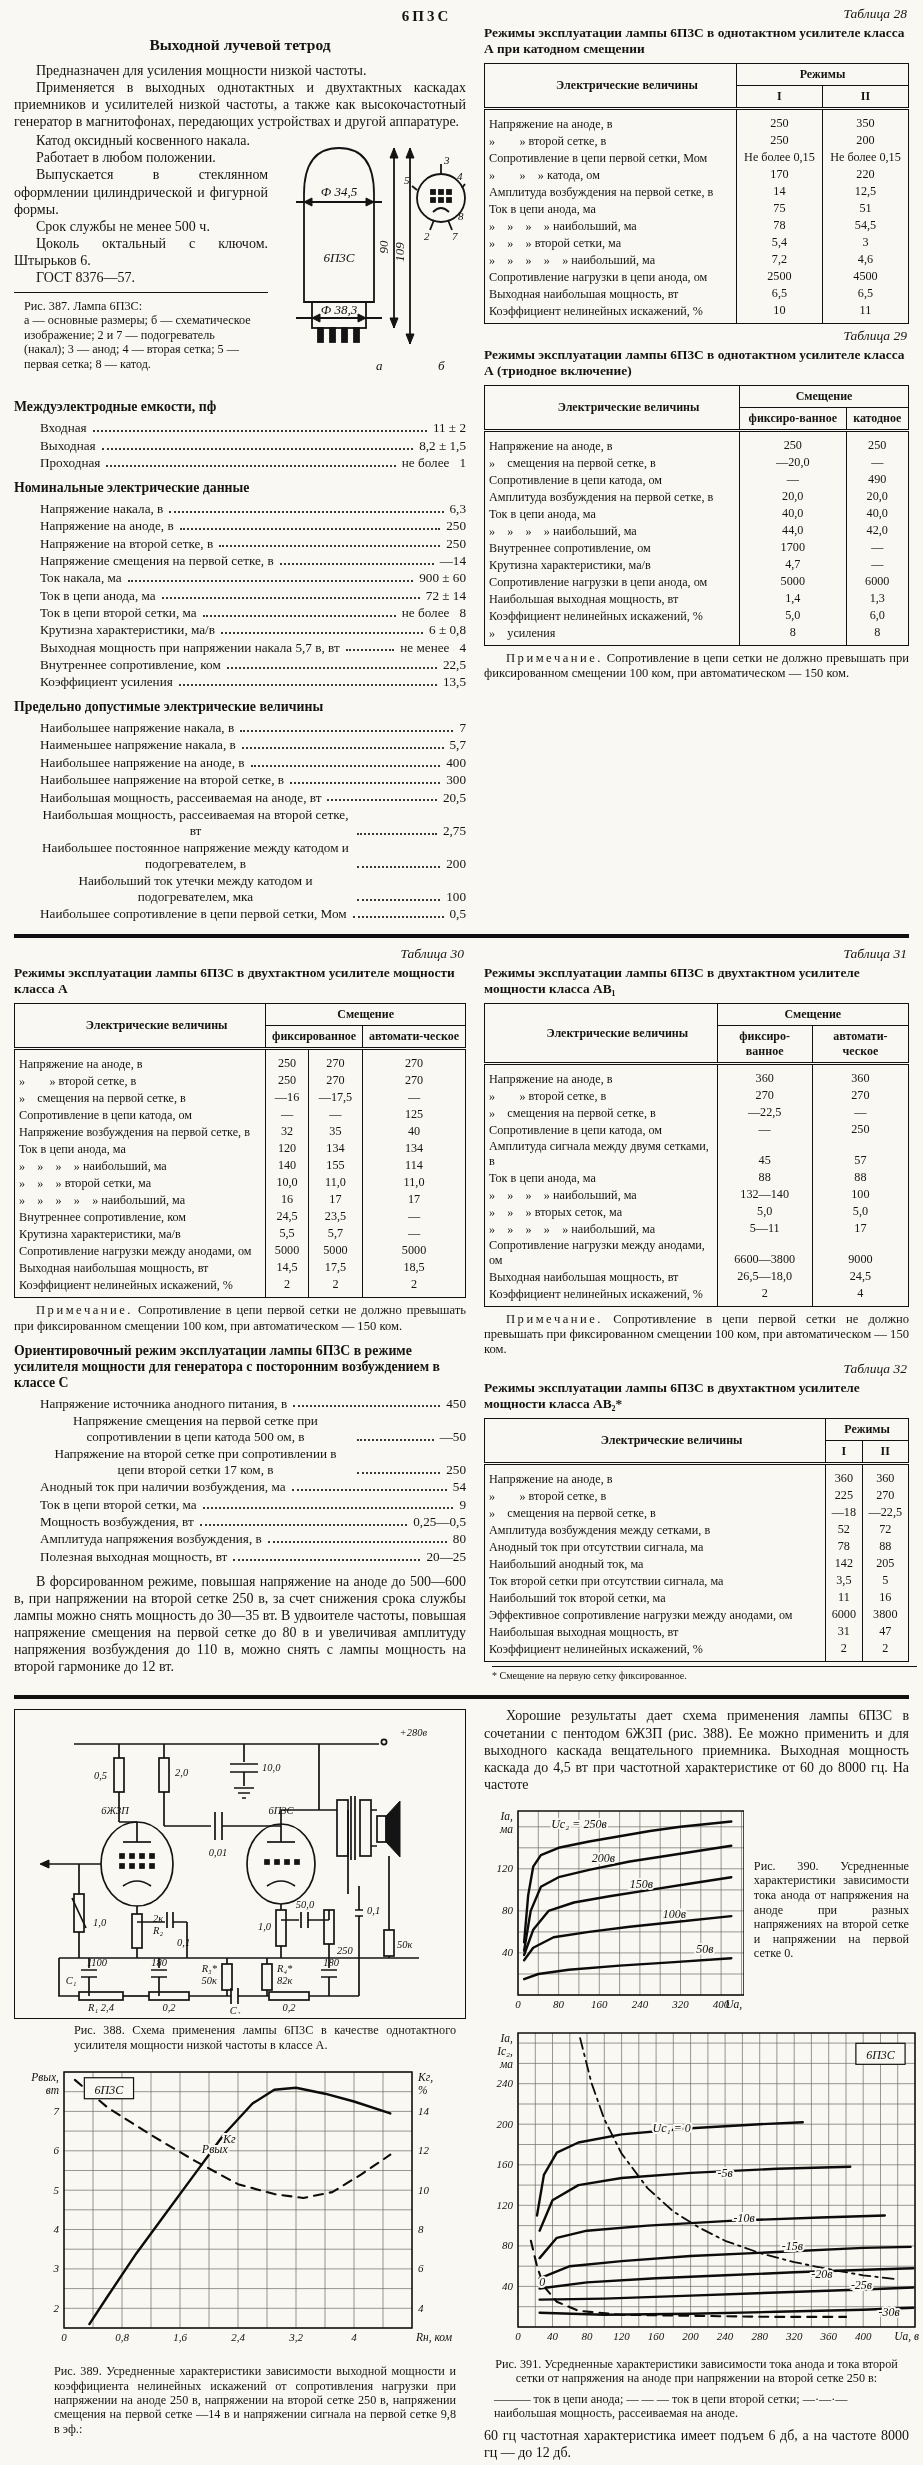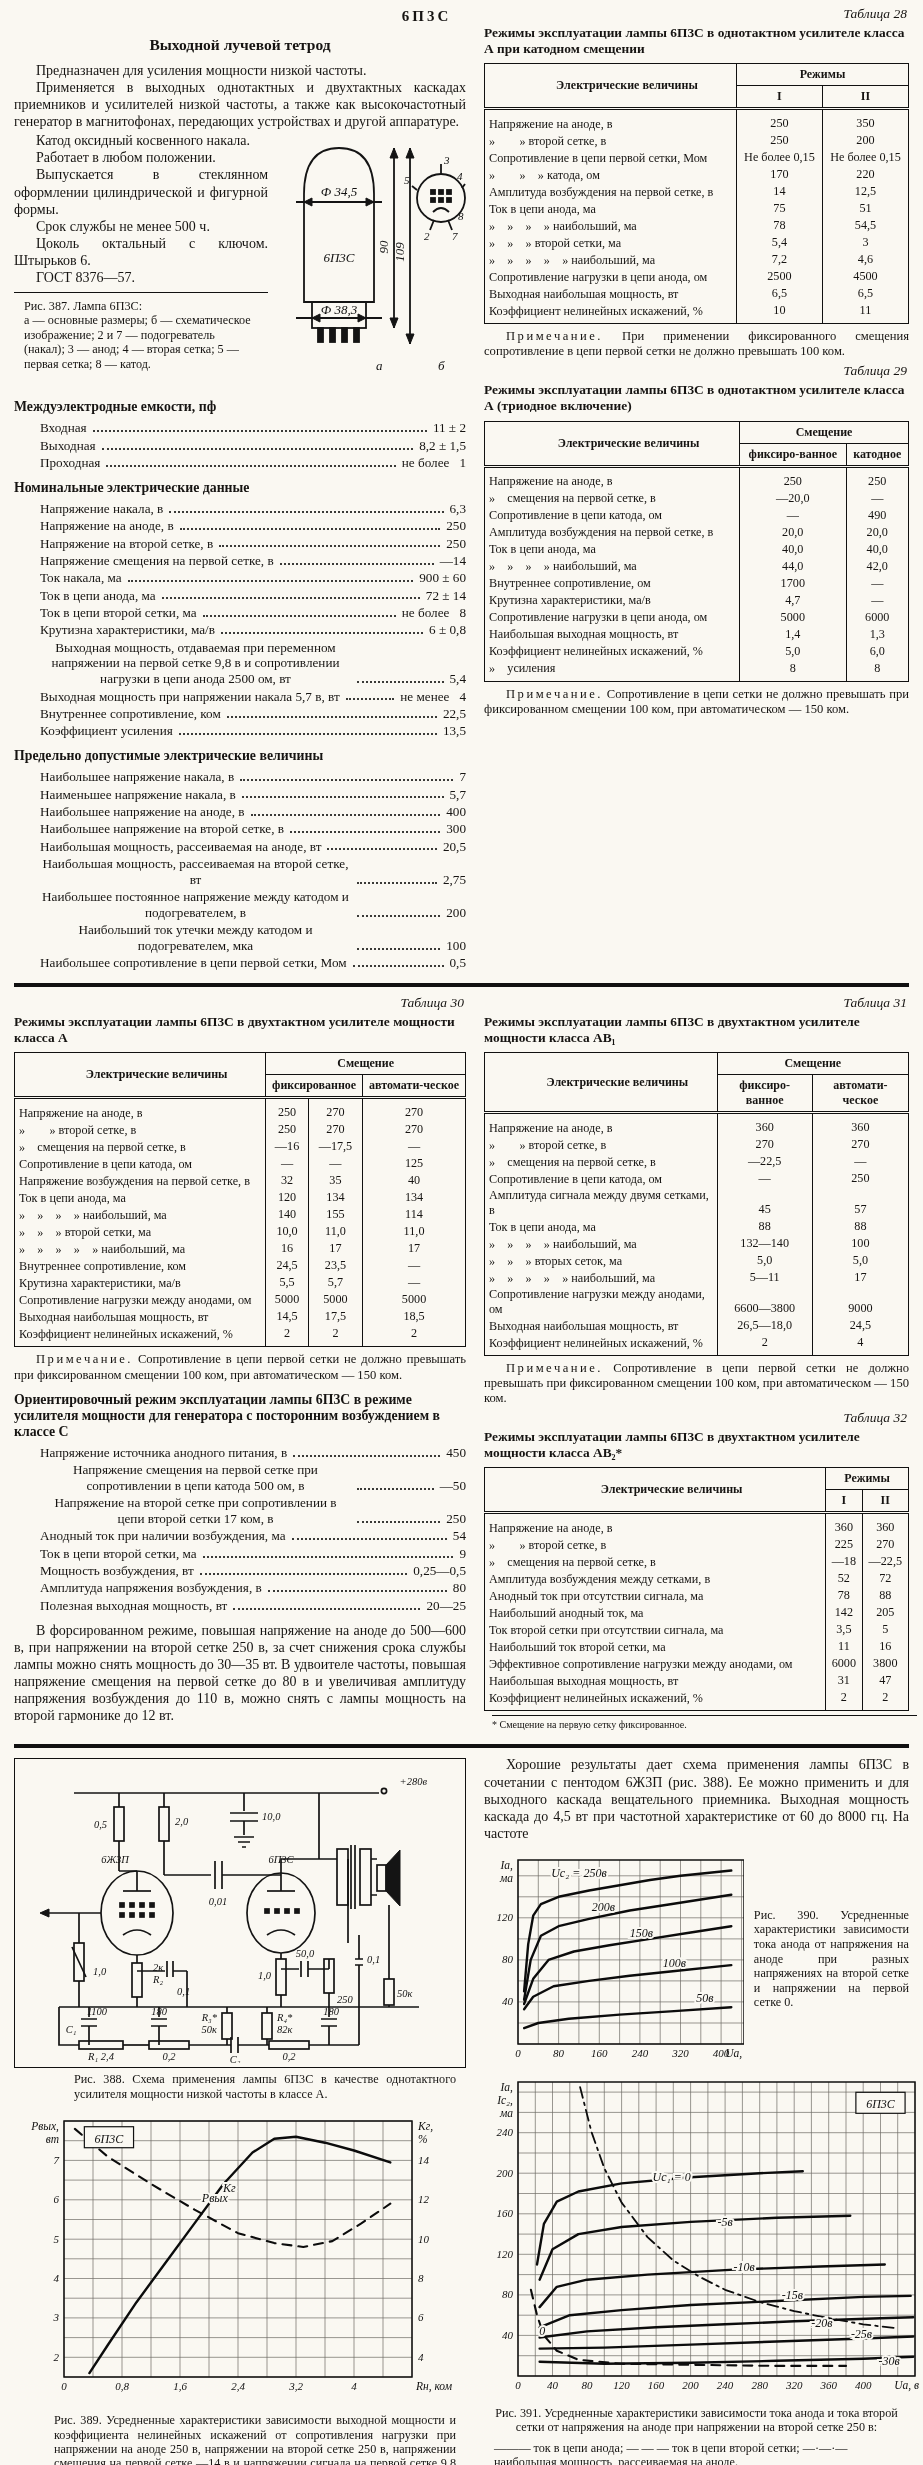--- a/index.html
+++ b/index.html
@@ -202,25 +202,20 @@
             <span class="dots"></span>
             <span class="pre">не более</span>
             <span class="sv">8</span>
           </div>
           <div class="specrow">
             <span class="sl">Крутизна характеристики, ма/в</span>
             <span class="dots"></span>
             <span class="sv">6 ± 0,8</span>
           </div>
           <div class="specrow">
-            <span class="sl">Выходная мощность, отдаваемая при переменном напряжении на первой сетке 9,8 в и сопротивлении нагрузки в цепи анода 2500 ом, вт</span>
-            <span class="dots"></span>
-            <span class="sv">5,4</span>
-          </div>
-          <div class="specrow">
             <span class="sl">Выходная мощность при напряжении накала 5,7 в, вт</span>
             <span class="dots"></span>
             <span class="pre">не менее</span>
             <span class="sv">4</span>
           </div>
           <div class="specrow">
             <span class="sl">Внутреннее сопротивление, ком</span>
             <span class="dots"></span>
             <span class="sv">22,5</span>
           </div>
@@ -351,21 +346,20 @@
               <td class="val">6,5</td>
               <td class="val">6,5</td>
             </tr>
             <tr>
               <td class="lbl">Коэффициент нелинейных искажений, %</td>
               <td class="val">10</td>
               <td class="val">11</td>
             </tr>
           </tbody>
         </table>
-      <p class="note"><span class="notelbl">Примечание.</span> <span>При применении фиксированного смещения сопротивление в цепи первой сетки не должно превышать 100 ком.</span></p>
 
       <div class="tag">Таблица 29</div>
       <div class="ttitle">Режимы эксплуатации лампы 6П3С в однотактном усилителе класса А (триодное включение)</div>
       <table class="dtable">
           <thead>
             <tr>
               <th class="corner" rowspan="2">Электрические величины</th>
               <th class="grp" colspan="2">Смещение</th>
             </tr>
             <tr>

